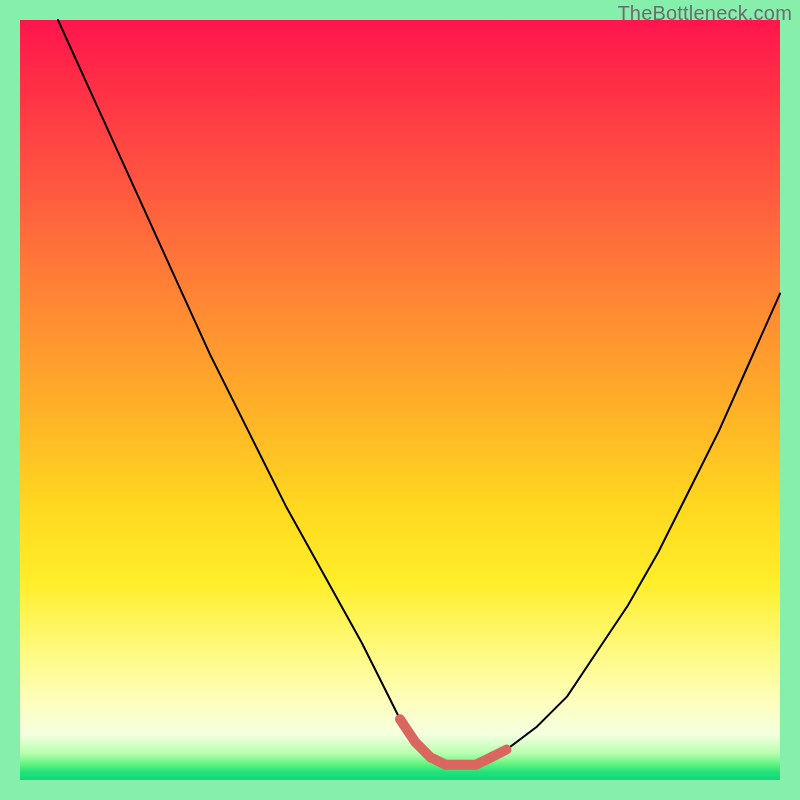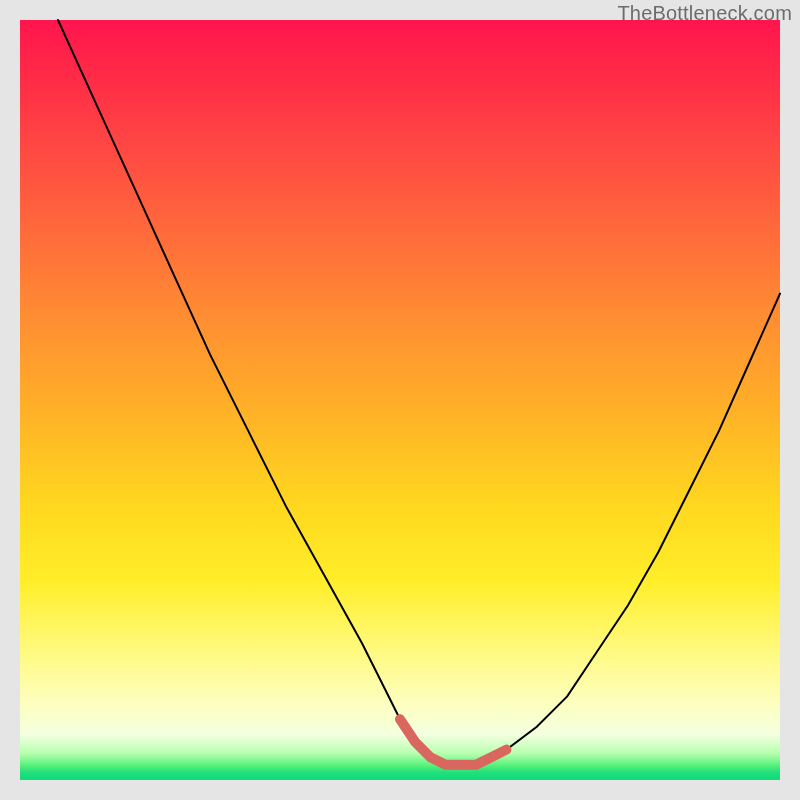--- a/index.html
+++ b/index.html
@@ -1,21 +1,21 @@
 <!DOCTYPE html>
 <html><head>
 <meta charset="utf-8">
 <style>
   * { margin: 0; padding: 0; box-sizing: border-box; }
   html, body { width: 800px; height: 800px; overflow: hidden; background: #000; font-family: Arial, Helvetica, sans-serif; }
   .frame {
     position: relative;
     width: 800px;
     height: 800px;
-    background: #e5e5e5;
+    background: #86efac;
   }
   .plot {
     position: absolute;
     left: 20px;
     top: 20px;
     width: 760px;
     height: 760px;
     
     background: linear-gradient(to bottom,
       #ff154e 0%,

